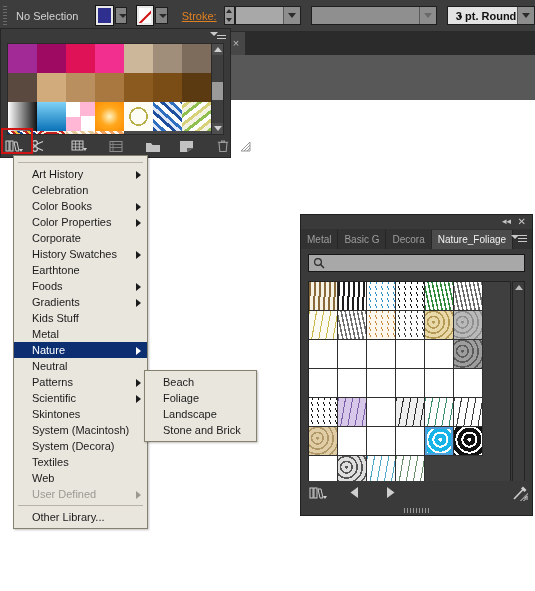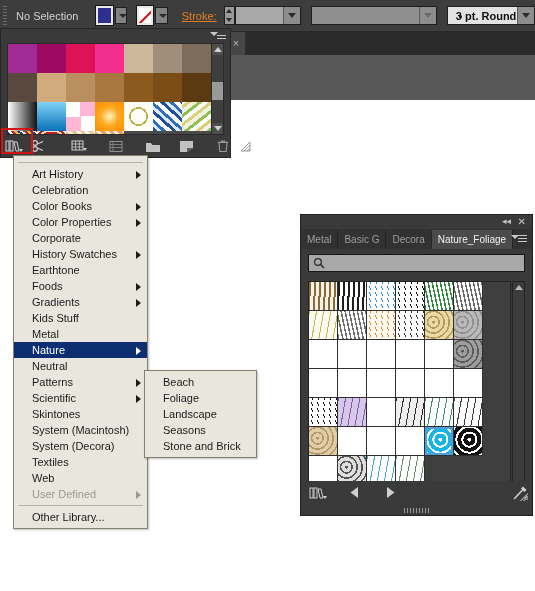--- a/index.html
+++ b/index.html
@@ -660,21 +660,20 @@
       <div class="menu-item"><span>Web</span></div>
       <div class="menu-item disabled"><span>User Defined</span><span class="arw"></span></div>
       <div class="menu-sep"></div>
       <div class="menu-item"><span>Other Library...</span></div>
     </div>
 
   <div class="submenu" id="submenu-root">
       <div class="menu-item"><span>Beach</span></div>
       <div class="menu-item"><span>Foliage</span></div>
       <div class="menu-item"><span>Landscape</span></div>
-      <div class="menu-item"><span>Seasons</span></div>
       <div class="menu-item"><span>Stone and Brick</span></div>
     </div>
 
   <div class="lib-panel">
     <div class="lib-titlebar">
       <span class="lib-collapse">◂◂</span>
       <span class="lib-close">✕</span>
     </div>
 
     <div class="lib-tabs" id="lib-tabs">

